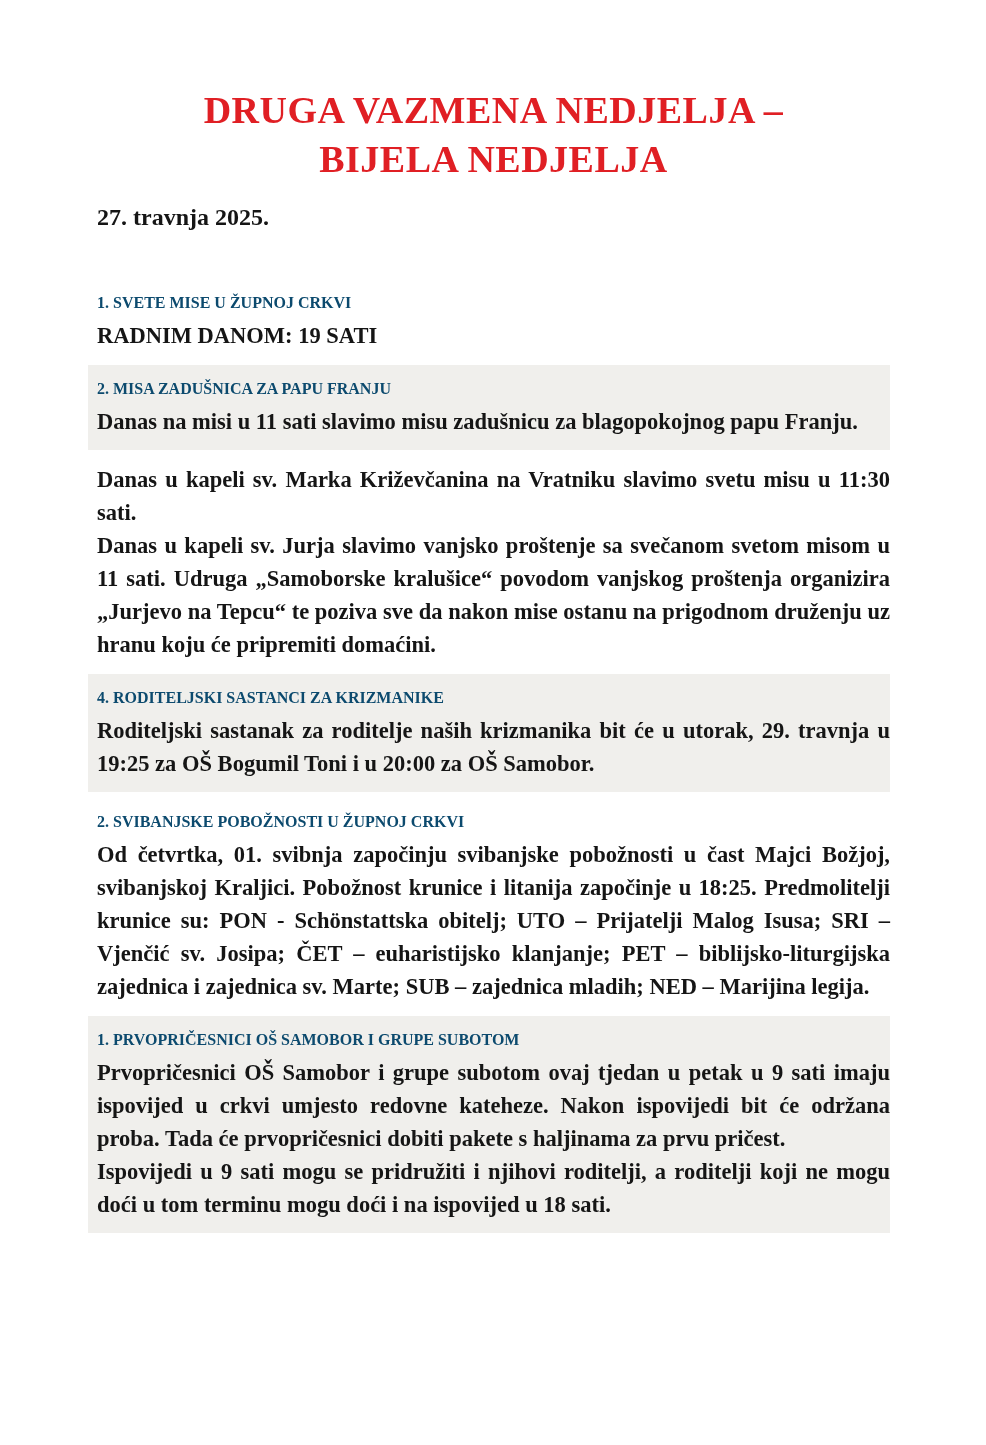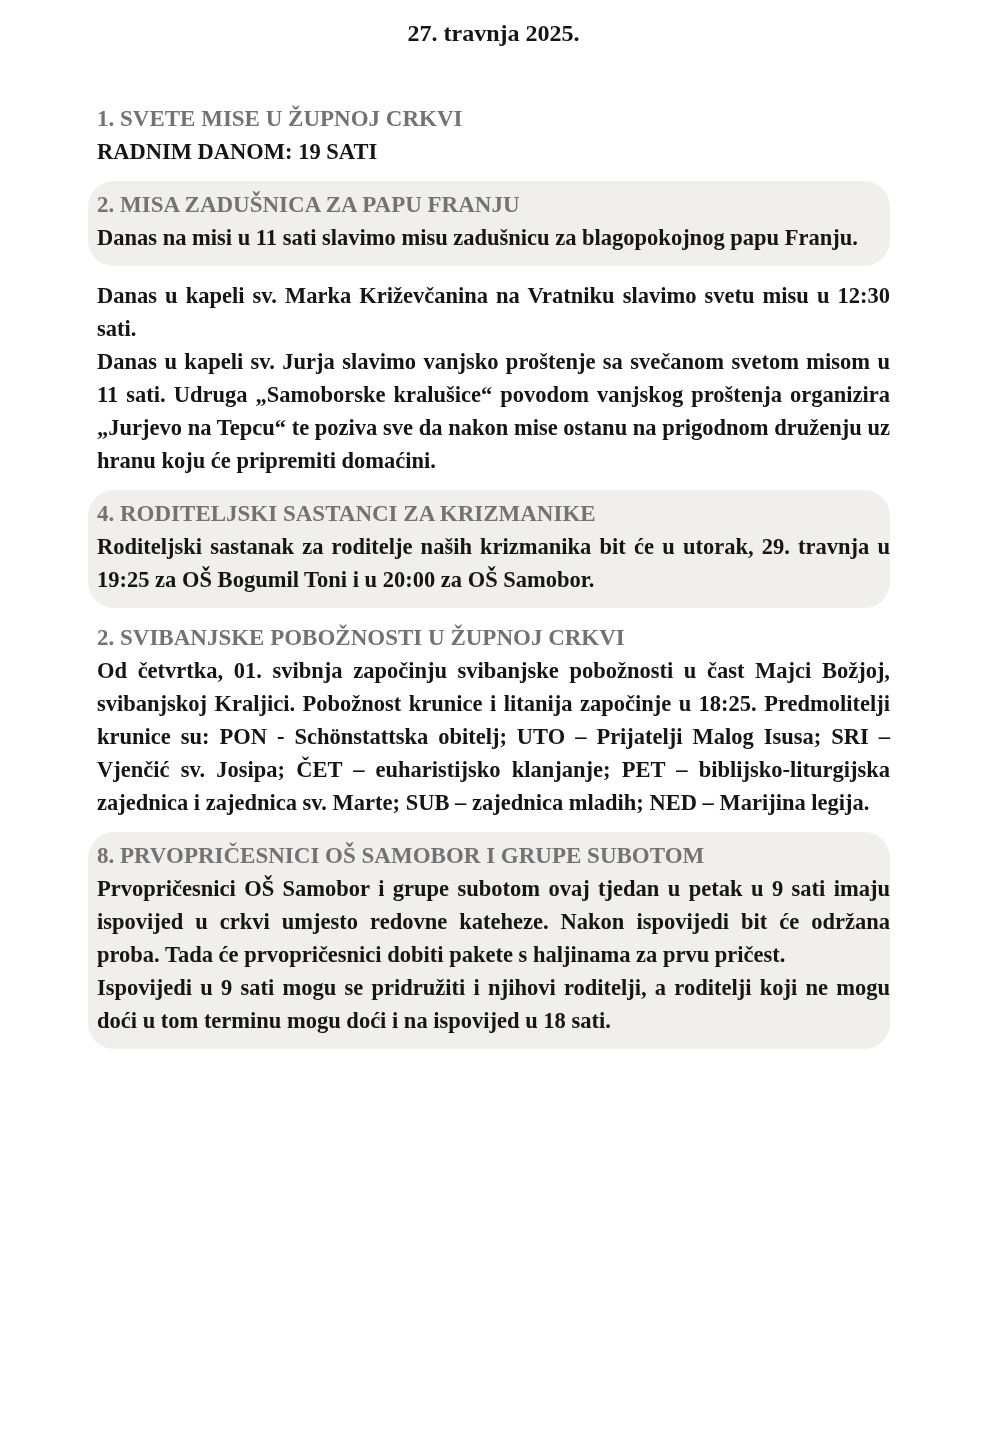--- a/index.html
+++ b/index.html
@@ -23,84 +23,86 @@
   .doc-title {
     margin-top: 86px;
     text-align: center;
     color: #e01f24;
     font-size: 38px;
     line-height: 49px;
     letter-spacing: 0.5px;
   }
   .doc-date {
     margin-top: 18px;
-    text-align: center;
     color: #151515;
     font-size: 24px;
     line-height: 30px;
   }
   .section {
     margin-top: 13px;
     font-size: 22.5px;
     line-height: 33px;
   }
   .section.first {
     margin-top: 54px;
   }
   .section.shaded {
     background: #f0efec;
     margin-left: -9px;
     padding: 7px 0 12px 9px;
-    border-radius: 26px;
   }
   .section-heading {
-    color: #737373;
-    font-size: 23px;
+    color: #0c4a6e;
+    font-size: 16px;
     line-height: 33px;
   }
   .section p {
     margin: 0;
     text-align: justify;
     color: #151515;
   }
 </style>
 </head>
 <body>
 
 <div class="page">
   <div class="content">
 
+    <div class="doc-title">
+      <div>DRUGA VAZMENA NEDJELJA –</div>
+      <div>BIJELA NEDJELJA</div>
+    </div>
 
     <div class="doc-date">27. travnja 2025.</div>
 
     <div class="section first">
       <div class="section-heading">1. SVETE MISE U ŽUPNOJ CRKVI</div>
       <p>RADNIM DANOM: 19 SATI</p>
     </div>
 
     <div class="section shaded">
       <div class="section-heading">2. MISA ZADUŠNICA ZA PAPU FRANJU</div>
       <p>Danas na misi u 11 sati slavimo misu zadušnicu za blagopokojnog papu Franju.</p>
     </div>
 
     <div class="section">
-      <p>Danas u kapeli sv. Marka Križevčanina na Vratniku slavimo svetu misu u 12:30 sati.</p>
+      <p>Danas u kapeli sv. Marka Križevčanina na Vratniku slavimo svetu misu u 11:30 sati.</p>
       <p>Danas u kapeli sv. Jurja slavimo vanjsko proštenje sa svečanom svetom misom u 11 sati. Udruga „Samoborske kralušice“ povodom vanjskog proštenja organizira „Jurjevo na Tepcu“ te poziva sve da nakon mise ostanu na prigodnom druženju uz hranu koju će pripremiti domaćini.</p>
     </div>
 
     <div class="section shaded">
       <div class="section-heading">4. RODITELJSKI SASTANCI ZA KRIZMANIKE</div>
       <p>Roditeljski sastanak za roditelje naših krizmanika bit će u utorak, 29. travnja u 19:25 za OŠ Bogumil Toni i u 20:00 za OŠ Samobor.</p>
     </div>
 
     <div class="section">
       <div class="section-heading">2. SVIBANJSKE POBOŽNOSTI U ŽUPNOJ CRKVI</div>
       <p>Od četvrtka, 01. svibnja započinju svibanjske pobožnosti u čast Majci Božjoj, svibanjskoj Kraljici. Pobožnost krunice i litanija započinje u 18:25. Predmolitelji krunice su: PON - Schönstattska obitelj; UTO – Prijatelji Malog Isusa; SRI – Vjenčić sv. Josipa; ČET – euharistijsko klanjanje; PET – biblijsko-liturgijska zajednica i zajednica sv. Marte; SUB – zajednica mladih; NED – Marijina legija.</p>
     </div>
 
     <div class="section shaded">
-      <div class="section-heading">8. PRVOPRIČESNICI OŠ SAMOBOR I GRUPE SUBOTOM</div>
+      <div class="section-heading">1. PRVOPRIČESNICI OŠ SAMOBOR I GRUPE SUBOTOM</div>
       <p>Prvopričesnici OŠ Samobor i grupe subotom ovaj tjedan u petak u 9 sati imaju ispovijed u crkvi umjesto redovne kateheze. Nakon ispovijedi bit će održana proba. Tada će prvopričesnici dobiti pakete s haljinama za prvu pričest.</p>
       <p>Ispovijedi u 9 sati mogu se pridružiti i njihovi roditelji, a roditelji koji ne mogu doći u tom terminu mogu doći i na ispovijed u 18 sati.</p>
     </div>
 
   </div>
 </div>
 
 </body></html>

